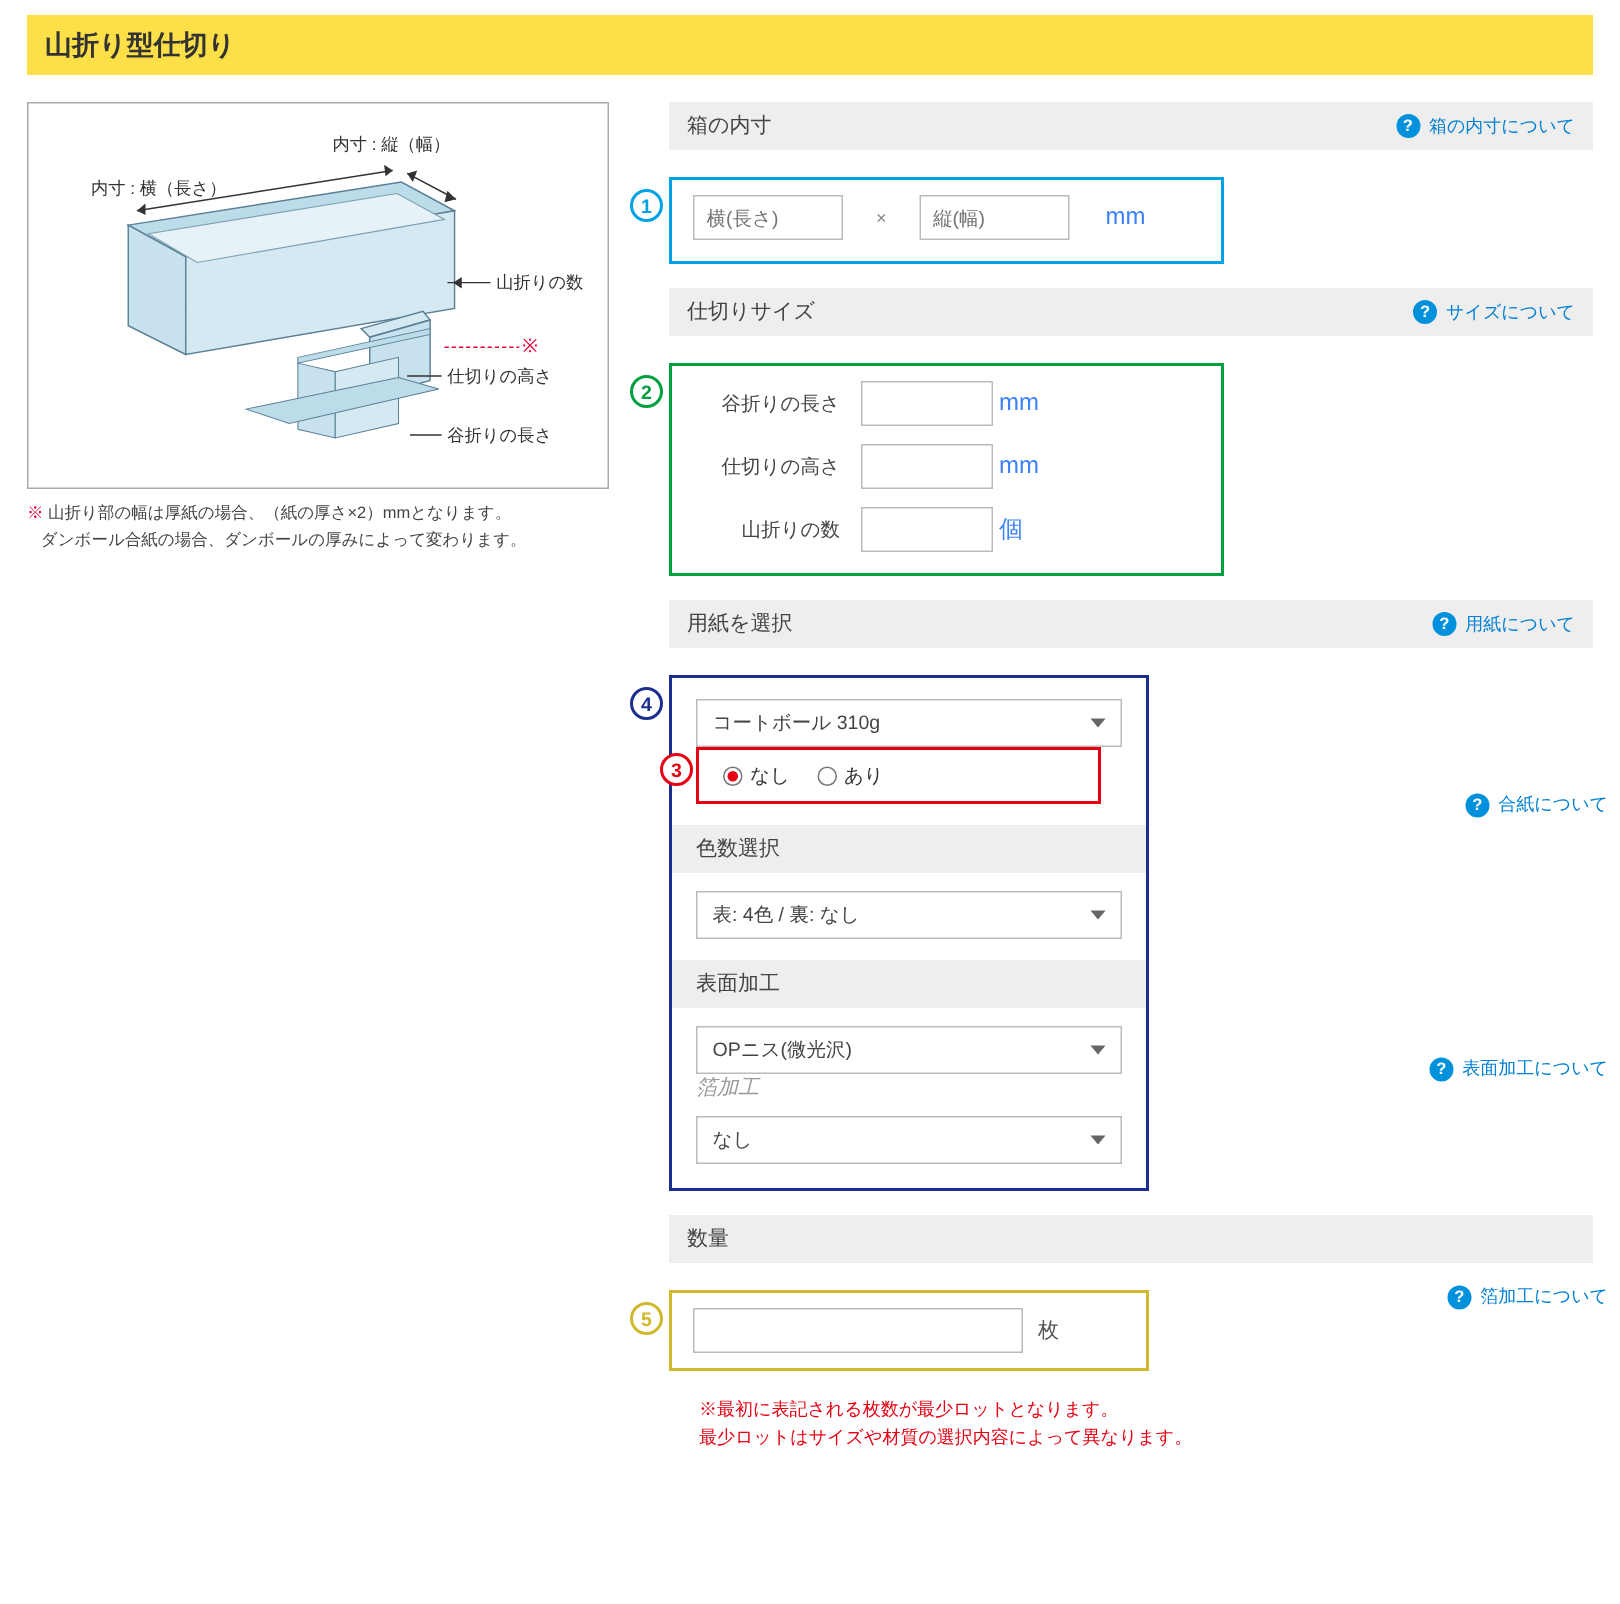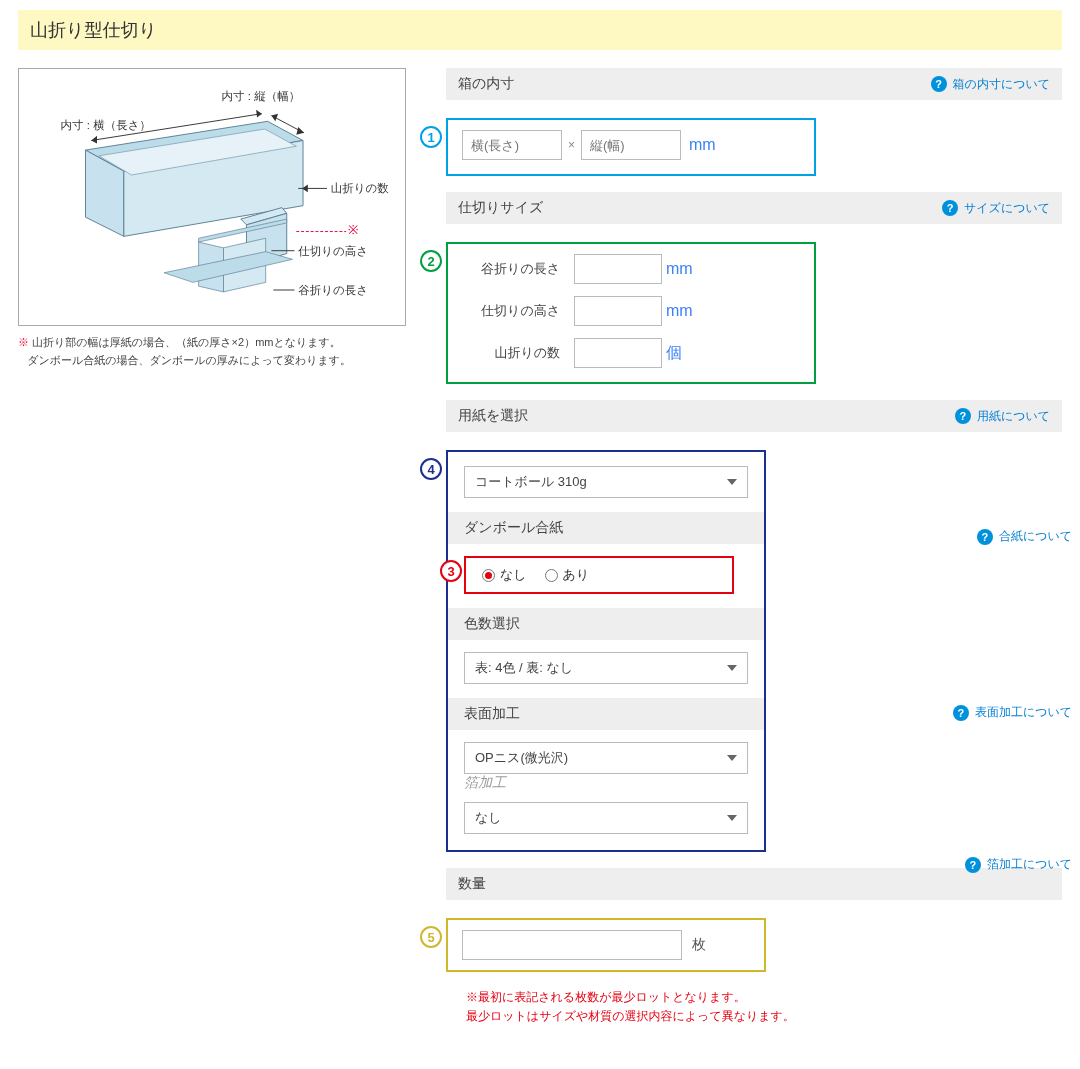--- a/index.html
+++ b/index.html
@@ -1,36 +1,36 @@
 <!DOCTYPE html>
 <html><head>
 <meta charset="utf-8">
 <style>
 * { box-sizing: border-box; margin: 0; padding: 0; }
 body { font-family: "Meiryo", "Hiragino Sans", sans-serif; font-size: 13px; color: #333; background: #fff; padding: 10px 18px; width: 1080px; }
-.title-bar { background: #fef9c3; padding: 8px 12px; font-size: 18px; font-weight: normal; margin-bottom: 18px; }
+.title-bar { background: #fde047; padding: 8px 12px; font-size: 18px; font-weight: bold; margin-bottom: 18px; }
 .content { display: flex; gap: 40px; align-items: flex-start; }
 .left-col { width: 388px; flex: none; }
 .diagram-box { border: 1px solid #aaa; padding: 14px 12px 12px 12px; margin-bottom: 8px; }
 .diagram-svg { width: 100%; height: 230px; display: block; }
 .note { font-size: 11px; color: #444; line-height: 1.6; }
 .note .red { color: #e60033; }
 .right-col { flex: 1; position: relative; }
 .section-header { background: #eee; padding: 7px 12px; font-size: 14px; color: #444; margin-bottom: 18px; display: flex; justify-content: space-between; align-items: center; }
 .inner-header { background: #eee; padding: 7px 12px; font-size: 14px; color: #444; margin-top: 14px; margin-bottom: 12px; }
 .help-link { display: flex; align-items: center; gap: 6px; font-size: 12px; color: #007fd4; cursor: pointer; }
 .q-icon { width: 16px; height: 16px; border-radius: 50%; background: #0091dc; color: #fff; display: inline-flex; align-items: center; justify-content: center; font-size: 11px; font-weight: bold; flex: none; }
 .step-box { border: 2px solid; padding: 10px 14px 14px 14px; margin-bottom: 16px; position: relative; }
 .step-badge { position: absolute; left: -28px; top: 6px; width: 22px; height: 22px; border: 2px solid; border-radius: 50%; display: flex; align-items: center; justify-content: center; font-size: 13px; font-weight: bold; background: #fff; }
 .b1 { border-color: #00a2e6; } .badge1 { border-color: #00a2e6; color: #00a2e6; }
 .b2 { border-color: #00a040; } .badge2 { border-color: #00a040; color: #00a040; }
 .b3 { border-color: #e60012; } .badge3 { border-color: #e60012; color: #e60012; }
 .b4 { border-color: #1b2f8e; } .badge4 { border-color: #1b2f8e; color: #1b2f8e; }
 .b5 { border-color: #d0b82e; } .badge5 { border-color: #d0b82e; color: #d0b82e; }
-.row-inputs { display: flex; align-items: center; gap: 4px; }
+.row-inputs { display: flex; align-items: center; gap: 20px; }
 .txt-input { border: 1px solid #bbb; height: 30px; width: 100px; padding: 0 8px; font-size: 13px; color: #999; }
 .unit { font-size: 16px; color: #3b82f6; margin-left: 4px; }
 .times { color: #888; font-size: 12px; margin: 0 2px; }
 .size-row { display: flex; align-items: center; margin-bottom: 12px; padding-left: 6px; }
 .size-row:last-child { margin-bottom: 0; }
 .size-label { width: 92px; text-align: right; margin-right: 14px; font-size: 13px; color: #444; }
 .box1-wrap, .box2-wrap, .box5-wrap { width: 370px; }
 .box4-wrap { width: 320px; }
 .box3-wrap { width: 270px; margin-left: 0; }
 .select { border: 1px solid #bbb; height: 32px; width: 100%; padding: 0 10px; font-size: 13px; color: #444; background: #fff; display: flex; align-items: center; justify-content: space-between; cursor: pointer; }
@@ -151,23 +151,20 @@
     </div>
 
     <div class="step-box b4 box4-wrap" style="padding:14px 16px 16px 16px">
       <div class="step-badge badge4">4</div>
 
       <div class="select">
         <span>コートボール 310g</span>
         <span class="caret"></span>
       </div>
 
-      <div class="inner-header" style="display:flex;justify-content:space-between;margin-left:-16px;margin-right:-16px;padding-left:16px;padding-right:0;position:relative">
-        <span>ダンボール合紙</span>
-      </div>
       <div style="position:absolute; right:-308px; top:76px;" class="help-link">
         <span class="q-icon">?</span>
         <span>合紙について</span>
       </div>
 
       <div class="step-box b3 box3-wrap" style="padding:6px 10px;margin-bottom:6px">
         <div class="step-badge badge3" style="left:-26px;top:2px">3</div>
         <div class="radio-row">
           <label class="radio-opt">
             <span class="radio-circle">

